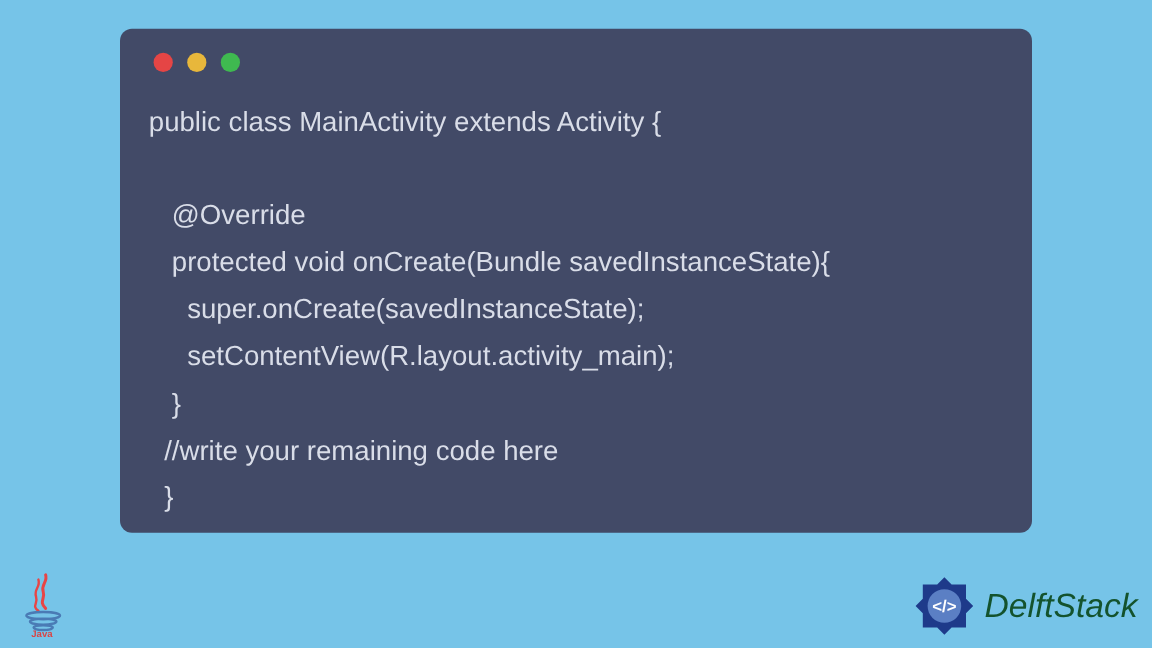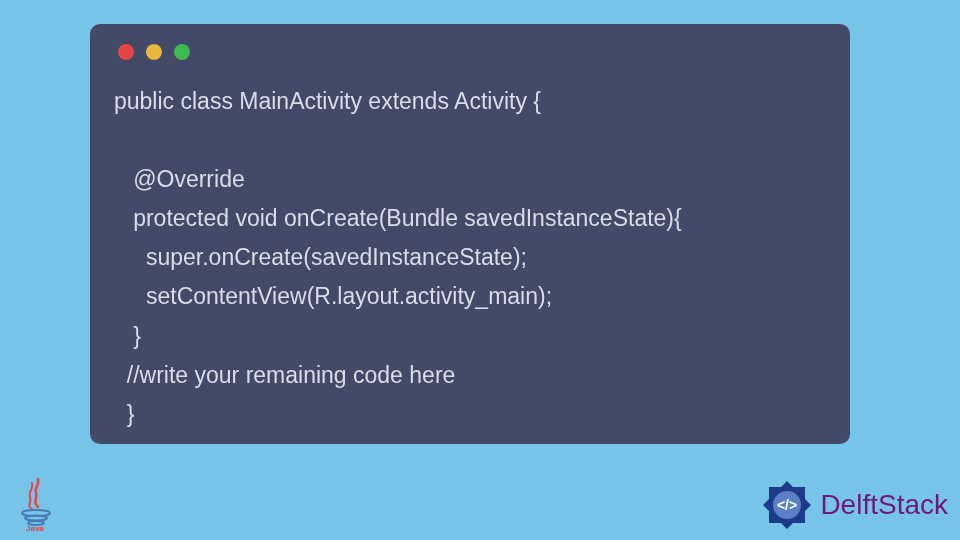--- a/index.html
+++ b/index.html
@@ -6,21 +6,21 @@
     body {
       width: 960px;
       height: 540px;
       background: #76c4e8;
       position: relative;
       font-family: -apple-system, BlinkMacSystemFont, "Segoe UI", Arial, sans-serif;
     }
     .code-window {
       position: absolute;
       top: 24px;
-      left: 90px;
+      left: 100px;
       width: 760px;
       height: 420px;
       background: #424a67;
       border-radius: 10px;
       padding: 20px 20px 28px 24px;
     }
     .window-controls {
       display: flex;
       gap: 12px;
       margin-bottom: 22px;
@@ -51,23 +51,24 @@
     }
     .delftstack {
       position: absolute;
       bottom: 6px;
       right: 12px;
       display: flex;
       align-items: center;
       gap: 4px;
     }
     .delftstack-text {
-      color: #701a75;
+      color: #14532d;
       font-size: 28px;
       font-weight: 500;
+      font-style: italic;
     }
     .delftstack-icon {
       width: 58px;
       height: 58px;
     }
   </style>
 </head>
 <body>
 
 <div class="code-window">

